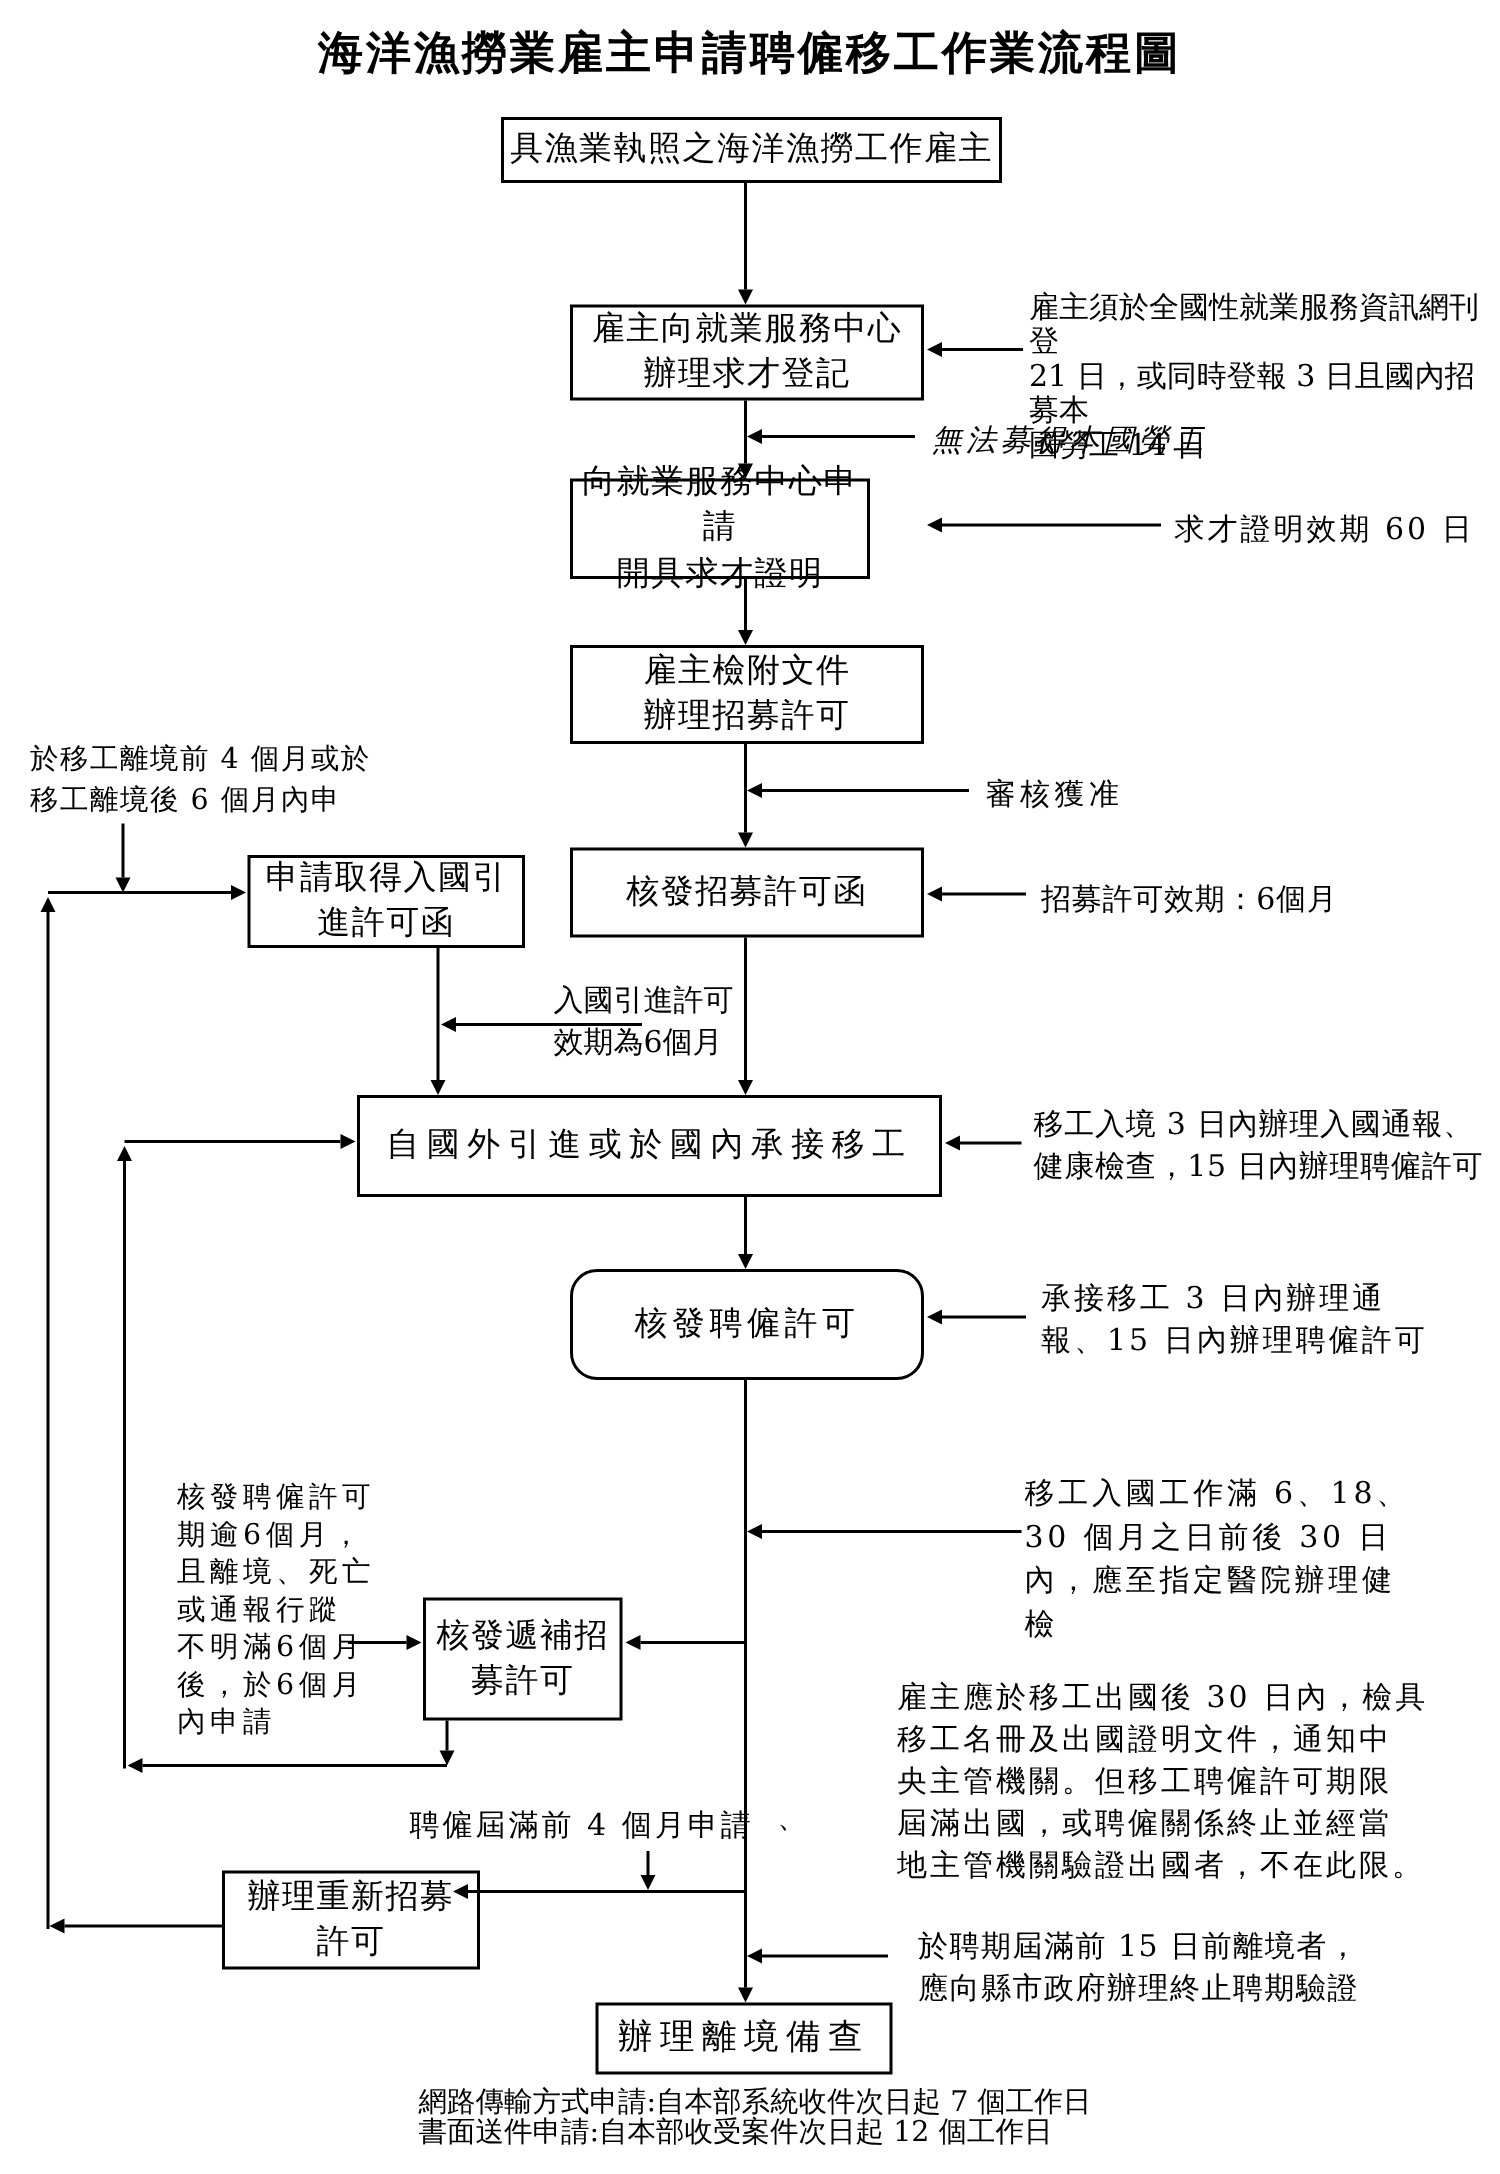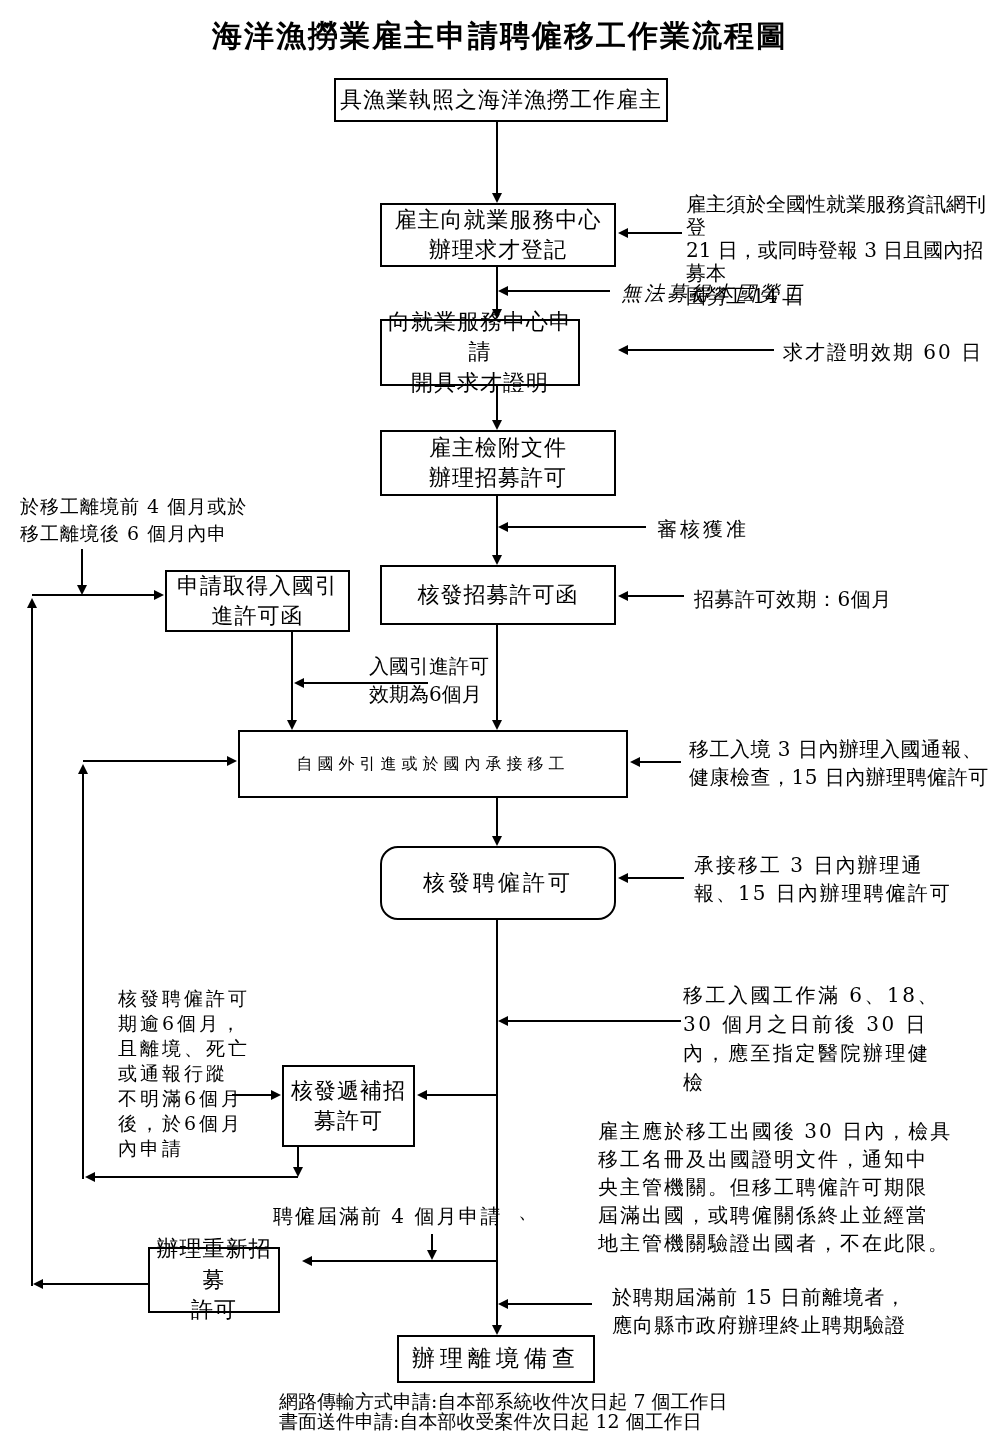--- a/index.html
+++ b/index.html
@@ -28,25 +28,25 @@
   <div class="node" style="left:334px;top:78px;width:334px;height:44px;">具漁業執照之海洋漁撈工作雇主</div>
   <div class="node" style="left:380px;top:203px;width:236px;height:64px;">雇主向就業服務中心
 辦理求才登記</div>
   <div class="node" style="left:380px;top:319px;width:200px;height:67px;">向就業服務中心申請
 開具求才證明</div>
   <div class="node" style="left:380px;top:430px;width:236px;height:66px;">雇主檢附文件
 辦理招募許可</div>
   <div class="node" style="left:380px;top:565px;width:236px;height:60px;">核發招募許可函</div>
   <div class="node" style="left:165px;top:570px;width:185px;height:62px;">申請取得入國引
 進許可函</div>
-  <div class="node" style="left:238px;top:730px;width:390px;height:68px;font-size:16px;letter-spacing:5px;">自國外引進或於國內承接移工</div>
+  <div class="node" style="left:238px;top:730px;width:390px;height:68px;font-size:22px;letter-spacing:5px;">自國外引進或於國內承接移工</div>
   <div class="node" style="left:380px;top:846px;width:236px;height:74px;letter-spacing:3px;border-radius:18px;">核發聘僱許可</div>
   <div class="node" style="left:282px;top:1065px;width:133px;height:82px;">核發遞補招
 募許可</div>
-  <div class="node" style="left:148px;top:1247px;width:132px;height:66px;">辦理重新招募
+  <div class="node" style="left:148px;top:1247px;width:172px;height:66px;">辦理重新招募
 許可</div>
   <div class="node" style="left:397px;top:1335px;width:198px;height:48px;font-size:23px;letter-spacing:5px;">辦理離境備查</div>
 
   <div class="vl" style="left:496px;top:122px;height:71px;"></div>
   <div class="ah down" style="left:492px;top:193px;"></div>
 
   <div class="vl" style="left:496px;top:267px;height:42px;"></div>
   <div class="ah down" style="left:492px;top:309px;"></div>
 
   <div class="vl" style="left:496px;top:386px;height:34px;"></div>

